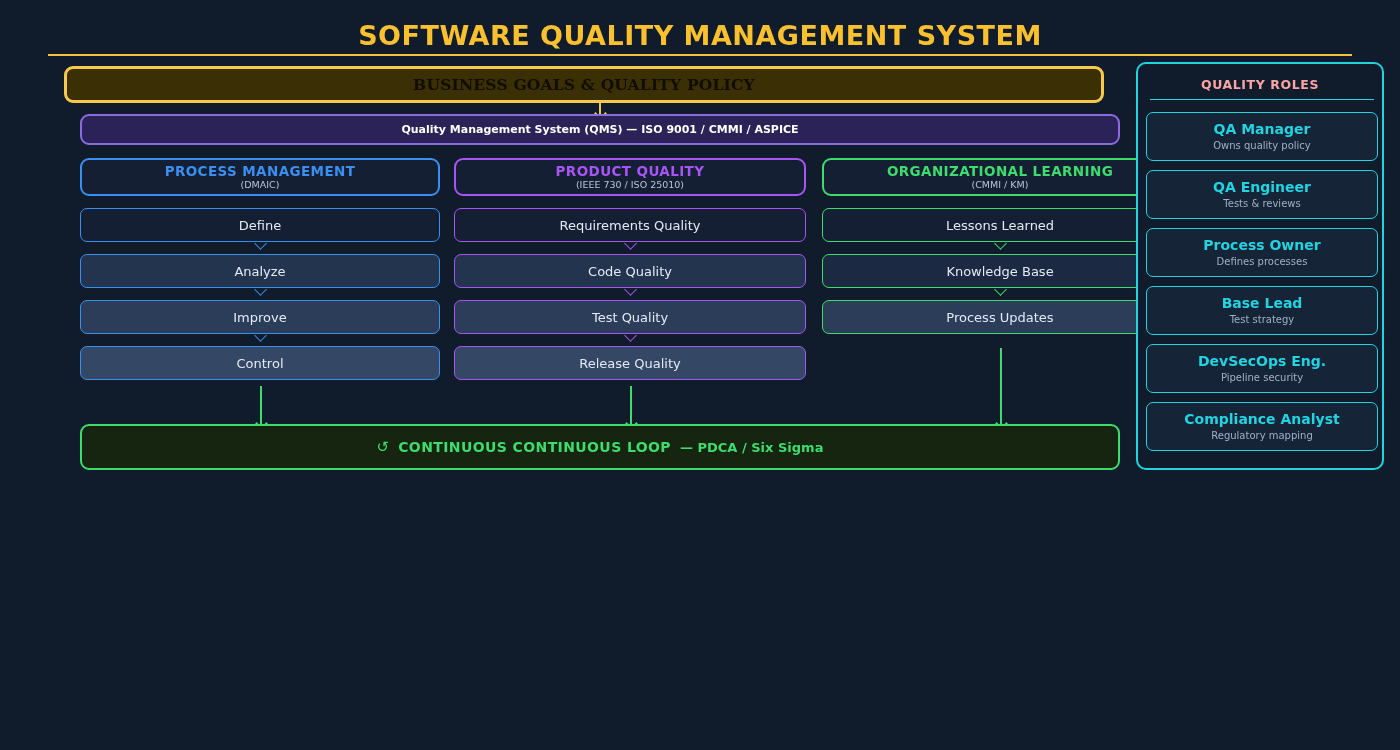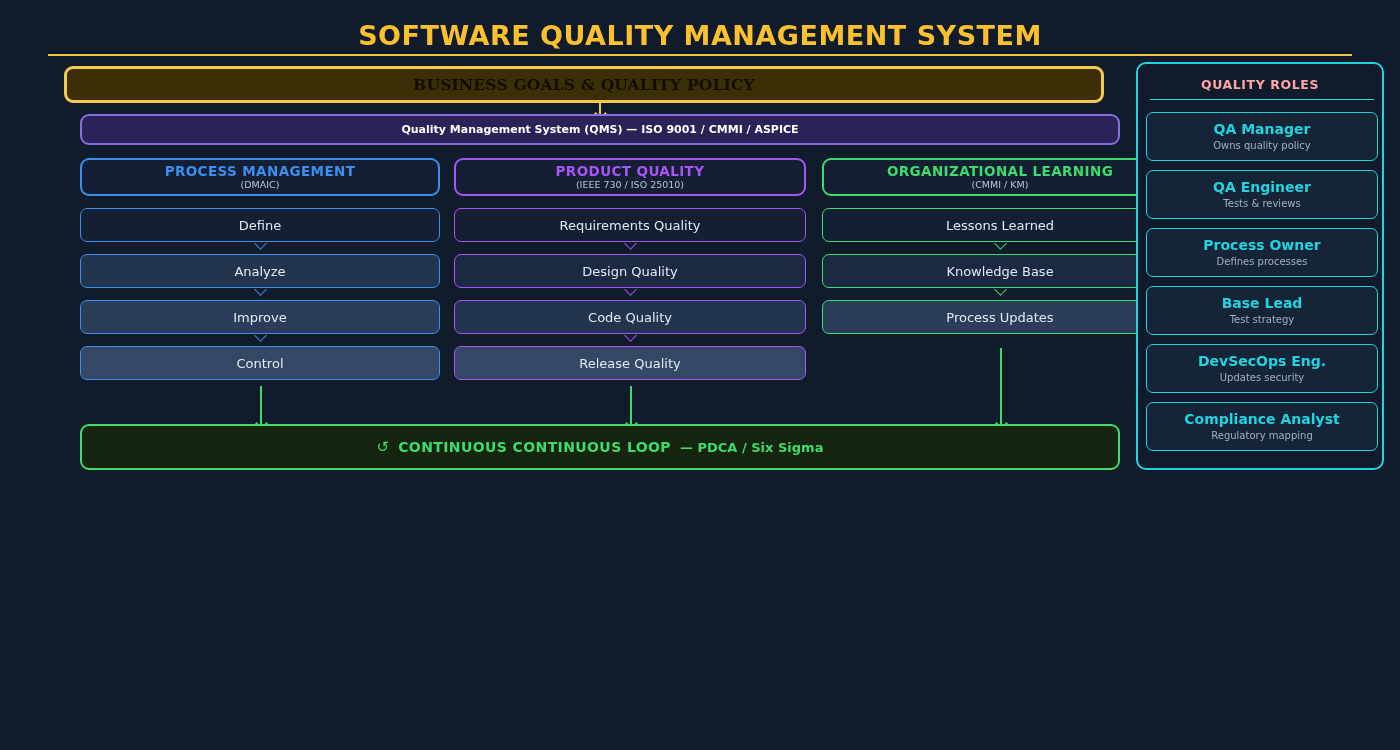--- a/index.html
+++ b/index.html
@@ -257,26 +257,26 @@
       </div>
       <div class="col" style="left: 454px; width: 352px;">
         <div class="col-head c-purple">
           <span class="h-title t-purple">PRODUCT QUALITY</span>
           <span class="h-sub">(IEEE 730 / ISO 25010)</span>
         </div>
         <div class="step c-purple" style="background: rgb(20, 31, 51);">
           <span>Requirements Quality</span>
           <span class="chev t-purple"></span>
         </div>
-        <div class="step c-purple" style="background: rgb(27, 42, 66);">
-          <span>Design Quality</span>
-          <span class="chev t-purple"></span>
-        </div>
         <div class="step c-purple" style="background: rgb(35, 52, 78);">
           <span>Code Quality</span>
+          <span class="chev t-purple"></span>
+        </div>
+        <div class="step c-purple" style="background: rgb(43, 61, 89);">
+          <span>Test Quality</span>
           <span class="chev t-purple"></span>
         </div>
         <div class="step c-purple" style="background: rgb(52, 71, 101);">
           <span>Release Quality</span>
         </div>
       </div>
       <div class="col" style="left: 822px; width: 356px;">
         <div class="col-head c-green">
           <span class="h-title t-green">ORGANIZATIONAL LEARNING</span>
           <span class="h-sub">(CMMI / KM)</span>
@@ -322,21 +322,21 @@
         <div class="role-card">
           <span class="r-name">Process Owner</span>
           <span class="r-desc">Defines processes</span>
         </div>
         <div class="role-card">
           <span class="r-name">Base Lead</span>
           <span class="r-desc">Test strategy</span>
         </div>
         <div class="role-card">
           <span class="r-name">DevSecOps Eng.</span>
-          <span class="r-desc">Updates security</span>
+          <span class="r-desc">Pipeline security</span>
         </div>
         <div class="role-card">
           <span class="r-name">Compliance Analyst</span>
           <span class="r-desc">Regulatory mapping</span>
         </div>
       </div>
   </div>
 
 </div>
 

